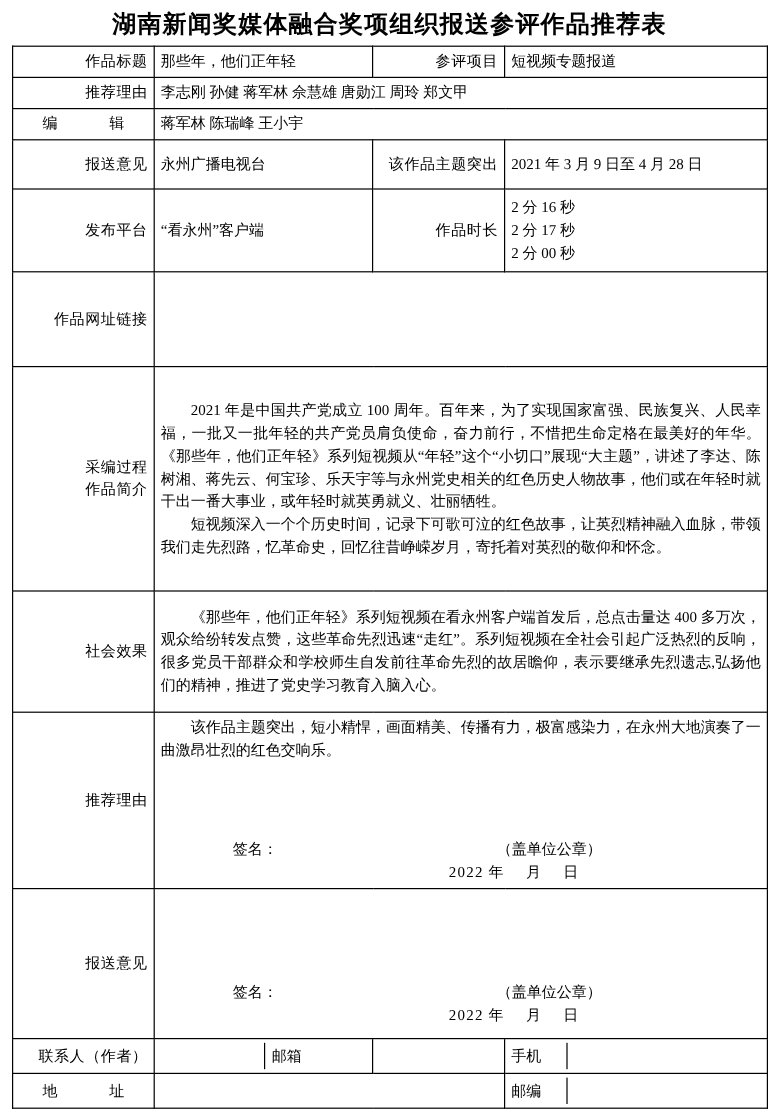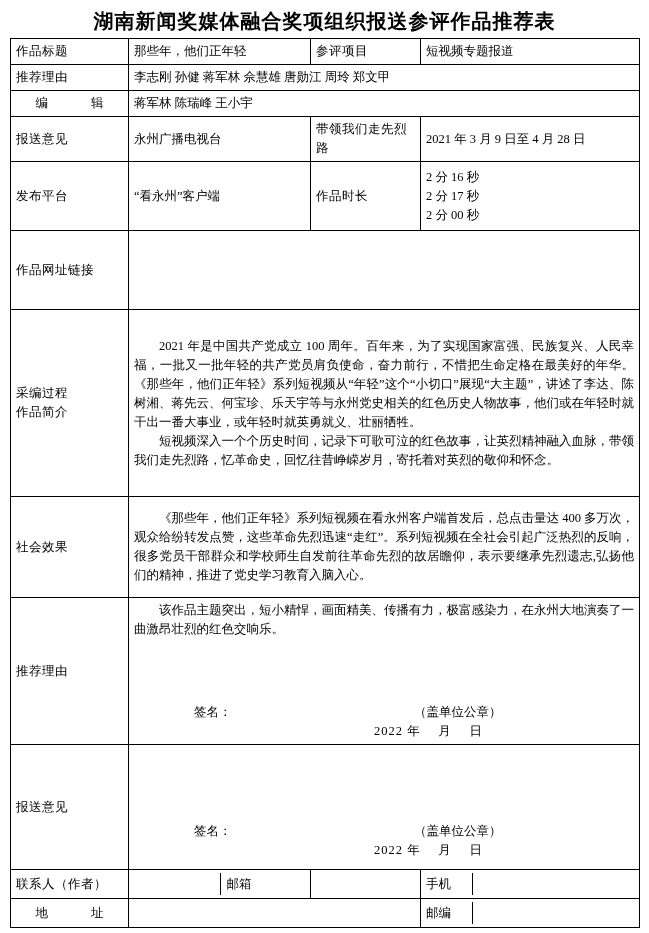--- a/index.html
+++ b/index.html
@@ -37,21 +37,21 @@
   }
   table.form td {
     border: 1px solid #000;
     font-size: 12.5px;
     line-height: 19px;
     padding: 3px 5px;
     vertical-align: middle;
     word-wrap: break-word;
   }
   .lbl {
-    text-align: left;
+    text-align: right;
     font-size: 13px;
     letter-spacing: 0.5px;
   }
   .lbl-sp {
     text-align: center;
     font-size: 13px;
     letter-spacing: 6px;
     text-indent: 6px;
   }
   .val {
@@ -119,21 +119,21 @@
     </tr>
 
     <tr>
       <td class="lbl-sp">编　　辑</td>
       <td class="val" colspan="3">蒋军林 陈瑞峰 王小宇</td>
     </tr>
 
     <tr>
       <td class="lbl" style="height:34px">报送意见</td>
       <td class="val">永州广播电视台</td>
-      <td class="lbl">带领我们走先烈路</td>
+      <td class="lbl">该作品主题突出</td>
       <td class="val">2021 年 3 月 9 日至 4 月 28 日</td>
     </tr>
 
     <tr>
       <td class="lbl" style="height:62px">发布平台</td>
       <td class="val">“看永州”客户端</td>
       <td class="lbl">作品时长</td>
       <td class="val multi">
         <div>2 分 16 秒</div>
         <div>2 分 17 秒</div>

